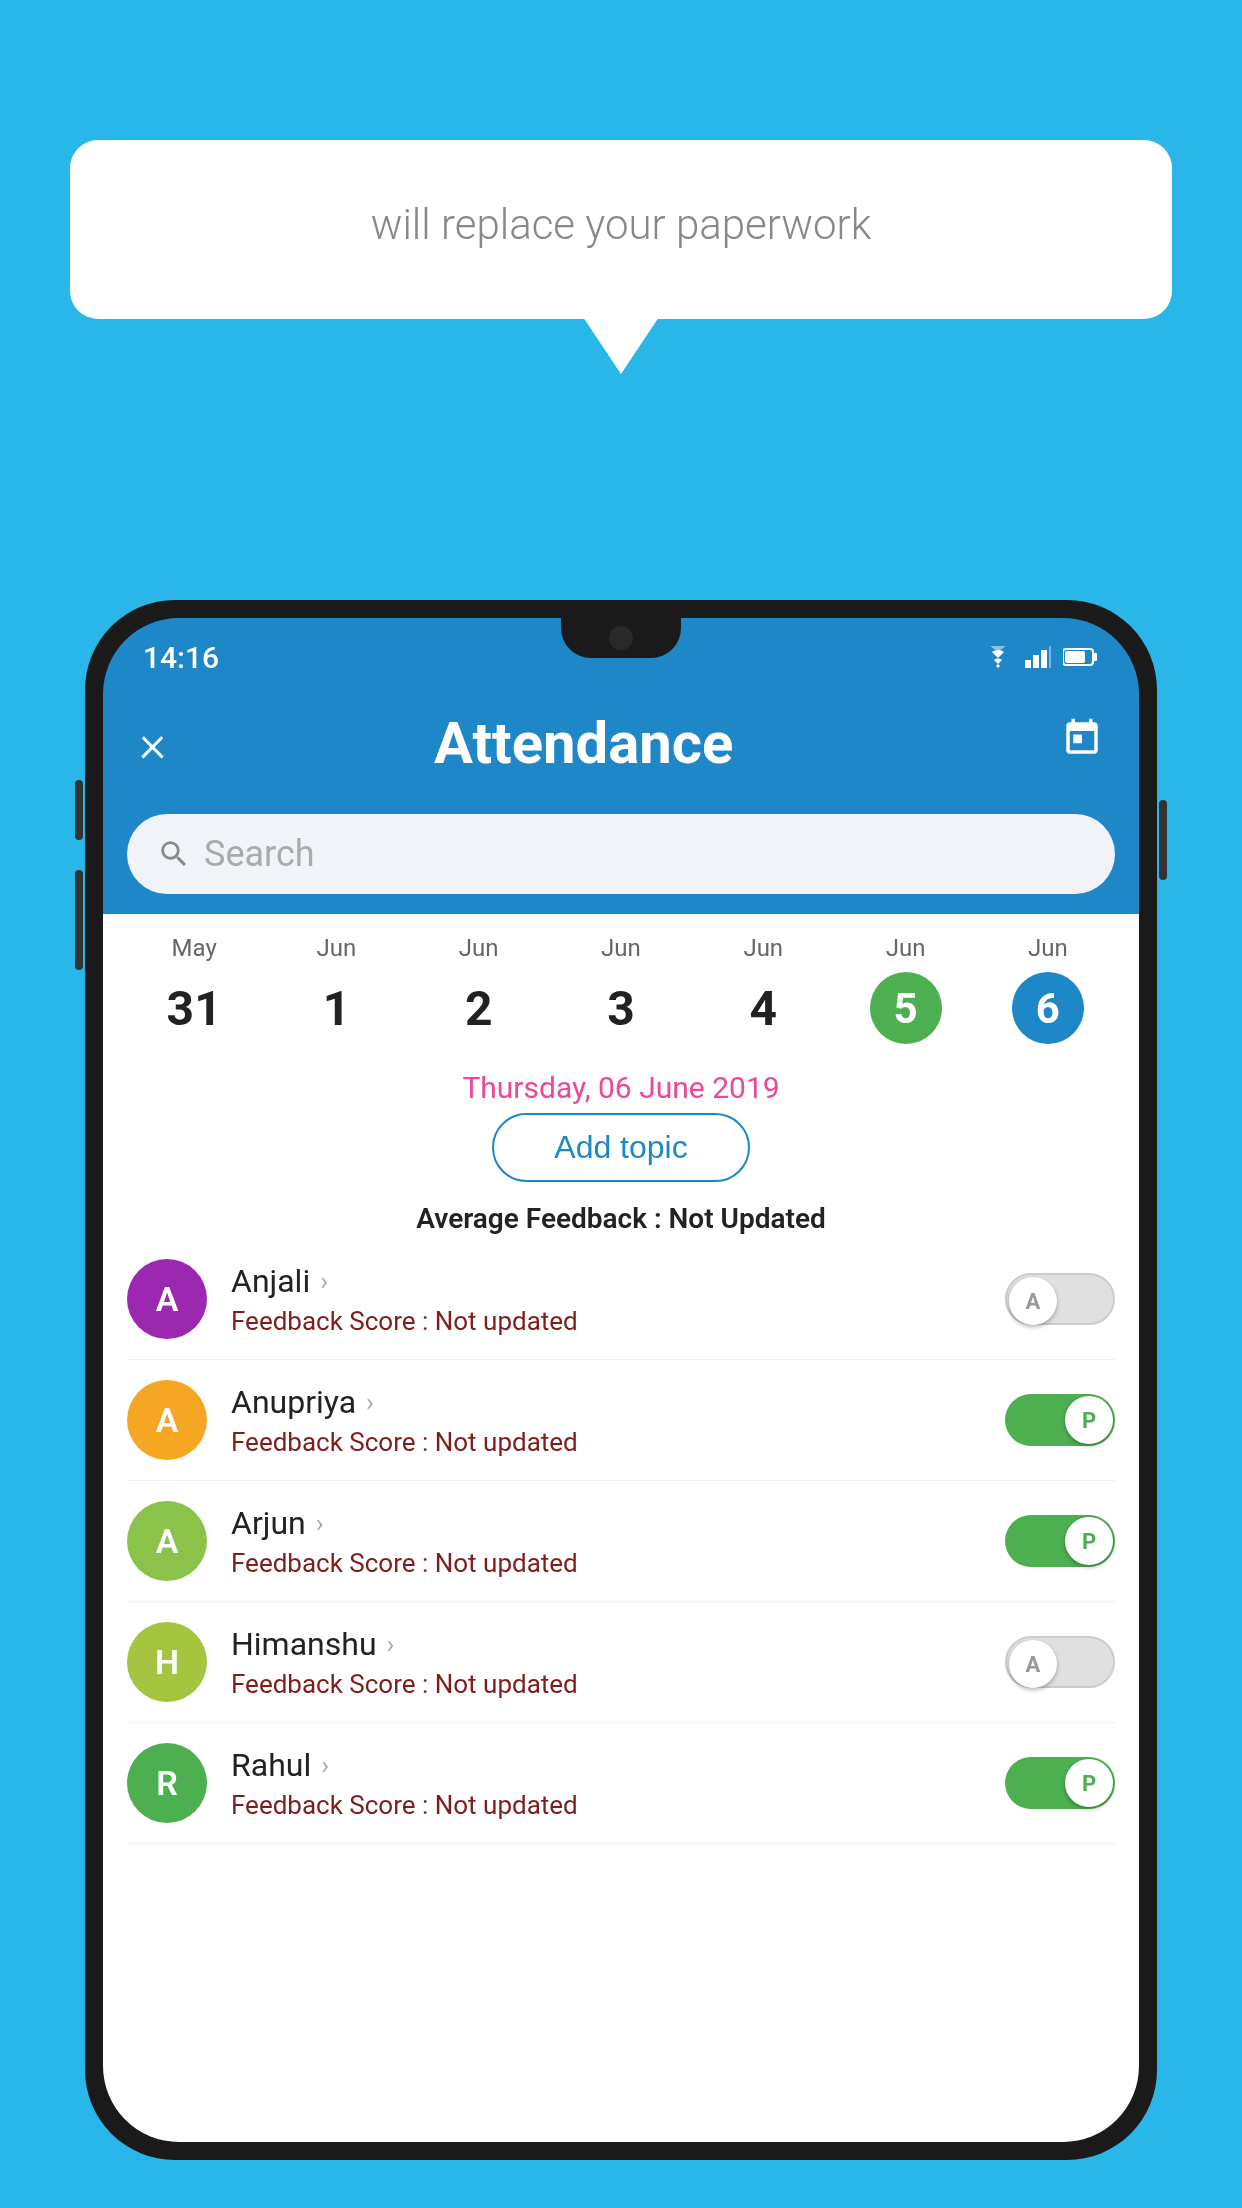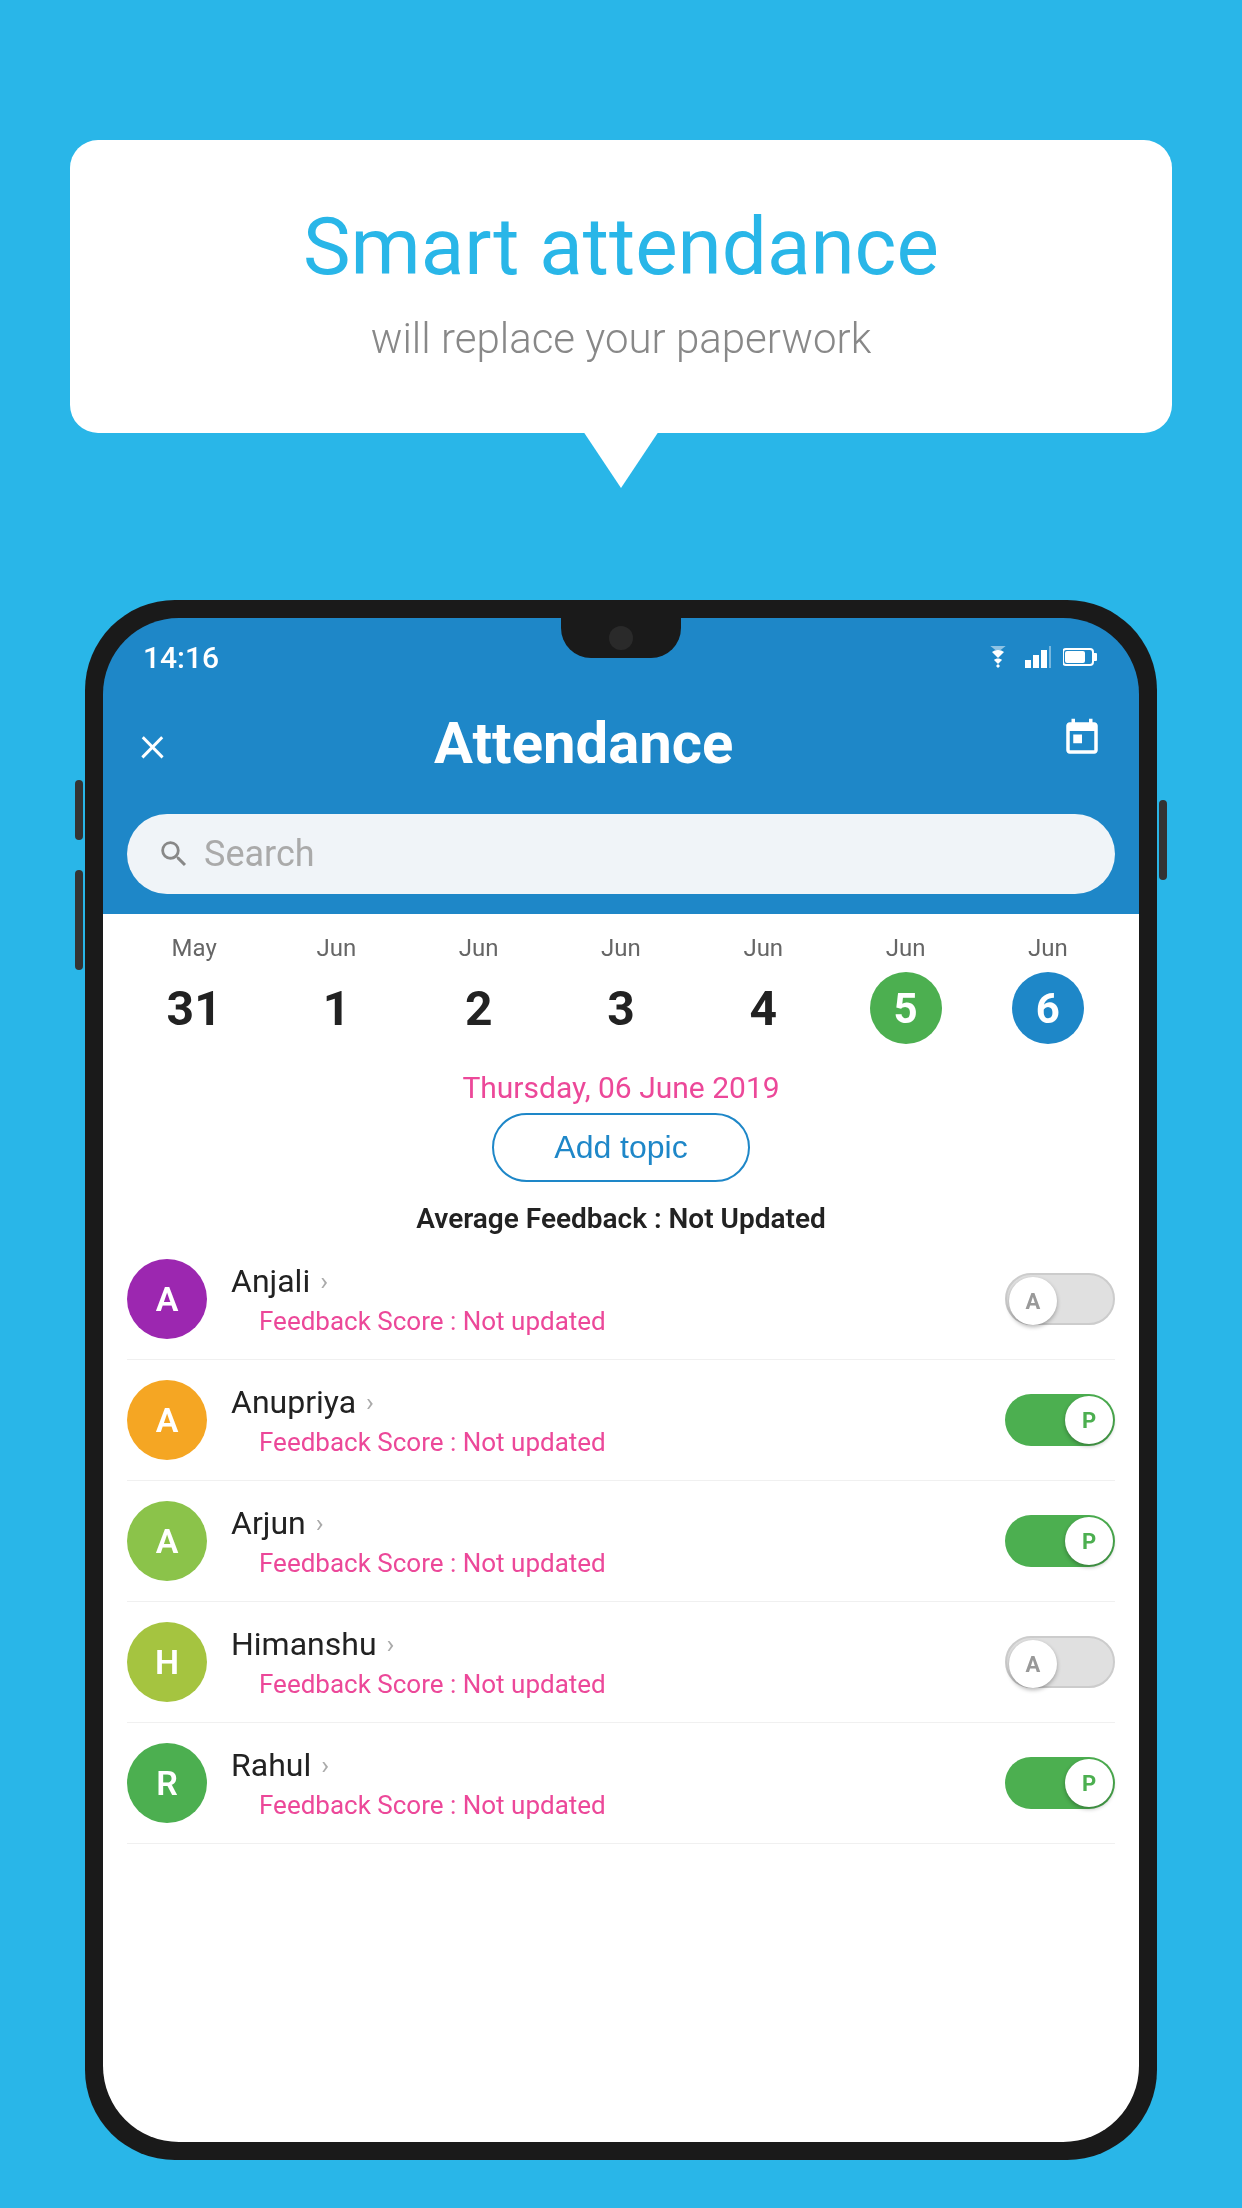--- a/index.html
+++ b/index.html
@@ -304,23 +304,22 @@
       gap: 10px;
     }
 
     .chevron {
       color: #aaa;
       font-size: 26px;
     }
 
     .feedback-score {
       font-size: 26px;
-      color: #ec4899;
+      color: #7f1d1d;
       margin-top: 6px;
-      margin-left: 28px;
     }
 
     
     .toggle-container {
       width: 110px;
       height: 52px;
       border-radius: 26px;
       position: relative;
       flex-shrink: 0;
       display: flex;
@@ -389,21 +388,20 @@
       height: 100px;
       background: #333;
       border-radius: 4px;
     }
   </style>
 </head>
 <body>
 
 <div class="speech-bubble-container">
   <div class="speech-bubble">
-    <div class="bubble-title">Smart attendance</div>
     <div class="bubble-subtitle">will replace your paperwork</div>
   </div>
 </div>
 
 <div class="phone-wrapper">
   <div class="phone-outer">
     <div class="phone-side-button"></div>
     <div class="phone-side-button2"></div>
     <div class="phone-side-button3"></div>
     <div class="phone-inner">

